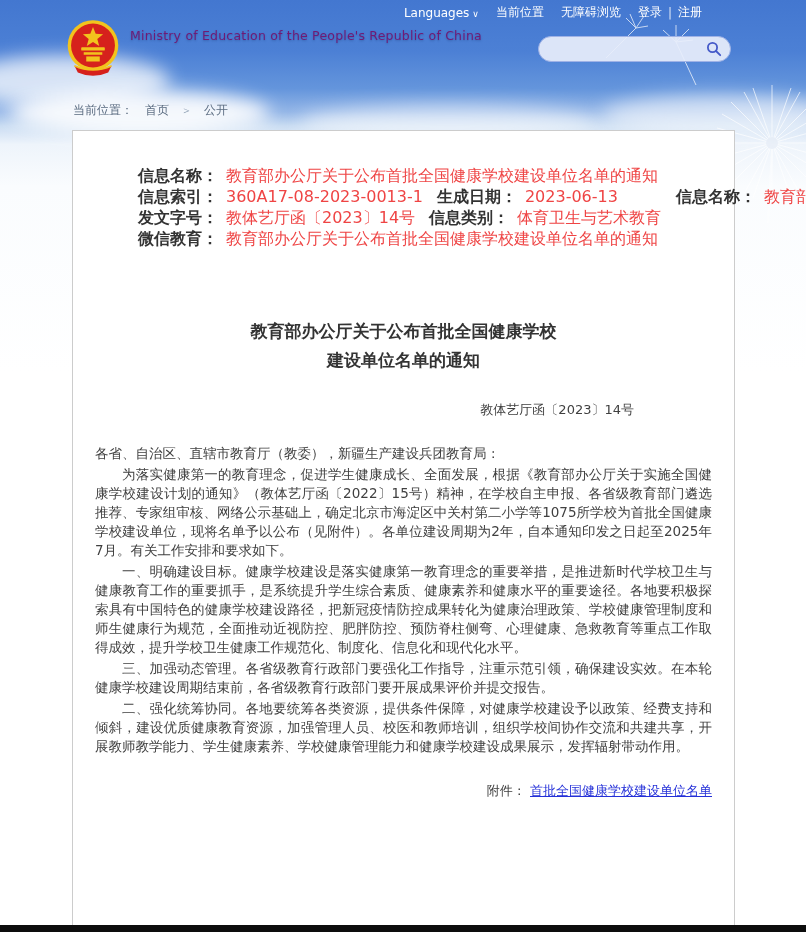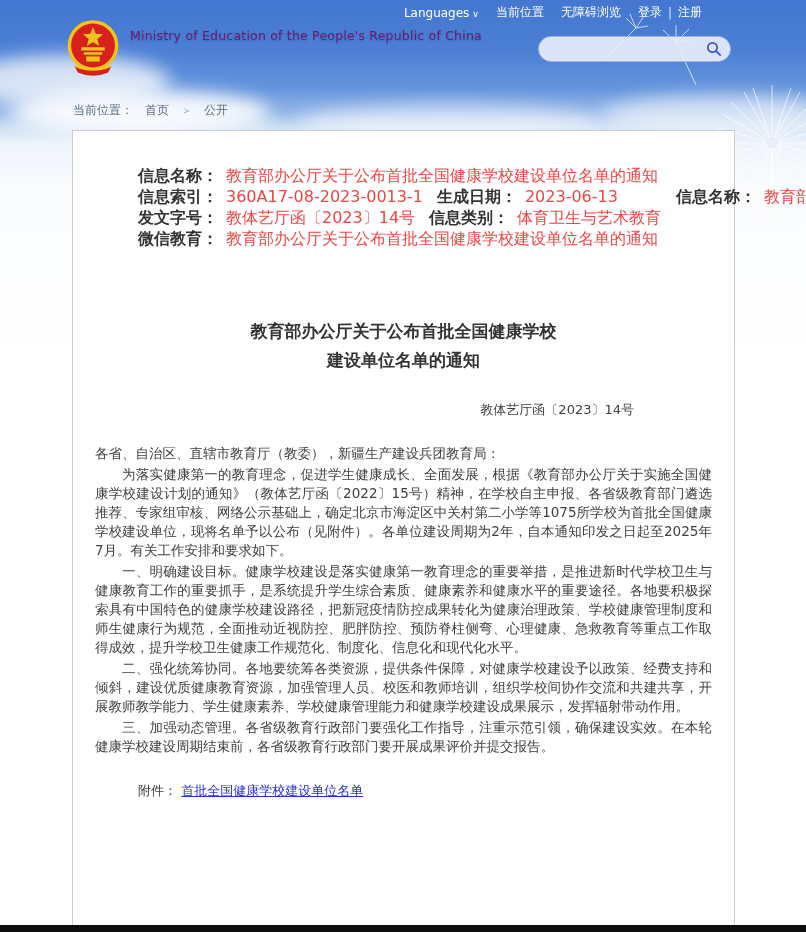--- a/index.html
+++ b/index.html
@@ -95,21 +95,21 @@
     margin-top:68px; text-align:center; font-size:17px; font-weight:bold;
     color:#333; line-height:29px;
   }
   .doc-number { margin-top:26px; text-align:right; padding-right:78px;
                 font-size:13px; color:#404040; }
   .salutation { margin-top:26px; font-size:13.5px; color:#404040; }
   .doc-paragraph {
     font-size:13.5px; line-height:19px; color:#404040;
     text-indent:2em; text-align:justify; margin-top:2px;
   }
-  .attachment { margin-top:26px; margin-left:43px; font-size:13px; color:#404040; }
+  .attachment { margin-top:26px; margin-left:43px; font-size:13px; color:#404040;text-align:right; }
   .attachment a { color:#2430d8; text-decoration:underline; cursor:pointer; }
 
   
   .footer-bar { position:absolute; left:0; bottom:0; width:806px; height:7px;
                 background:#0d0d0d; z-index:6; }
 </style>
 </head>
 <body>
 
 <div class="sky"></div>
@@ -244,22 +244,22 @@
     <div>教育部办公厅关于公布首批全国健康学校</div>
     <div>建设单位名单的通知</div>
   </h1>
 
   <div class="doc-number">教体艺厅函〔2023〕14号</div>
 
   <div class="salutation">各省、自治区、直辖市教育厅（教委），新疆生产建设兵团教育局：</div>
 
   <p class="doc-paragraph">为落实健康第一的教育理念，促进学生健康成长、全面发展，根据《教育部办公厅关于实施全国健康学校建设计划的通知》（教体艺厅函〔2022〕15号）精神，在学校自主申报、各省级教育部门遴选推荐、专家组审核、网络公示基础上，确定北京市海淀区中关村第二小学等1075所学校为首批全国健康学校建设单位，现将名单予以公布（见附件）。各单位建设周期为2年，自本通知印发之日起至2025年7月。有关工作安排和要求如下。</p>
   <p class="doc-paragraph">一、明确建设目标。健康学校建设是落实健康第一教育理念的重要举措，是推进新时代学校卫生与健康教育工作的重要抓手，是系统提升学生综合素质、健康素养和健康水平的重要途径。各地要积极探索具有中国特色的健康学校建设路径，把新冠疫情防控成果转化为健康治理政策、学校健康管理制度和师生健康行为规范，全面推动近视防控、肥胖防控、预防脊柱侧弯、心理健康、急救教育等重点工作取得成效，提升学校卫生健康工作规范化、制度化、信息化和现代化水平。</p>
+  <p class="doc-paragraph">三、加强动态管理。各省级教育行政部门要强化工作指导，注重示范引领，确保建设实效。在本轮健康学校建设周期结束前，各省级教育行政部门要开展成果评价并提交报告。</p>
   <p class="doc-paragraph">二、强化统筹协同。各地要统筹各类资源，提供条件保障，对健康学校建设予以政策、经费支持和倾斜，建设优质健康教育资源，加强管理人员、校医和教师培训，组织学校间协作交流和共建共享，开展教师教学能力、学生健康素养、学校健康管理能力和健康学校建设成果展示，发挥辐射带动作用。</p>
-  <p class="doc-paragraph">三、加强动态管理。各省级教育行政部门要强化工作指导，注重示范引领，确保建设实效。在本轮健康学校建设周期结束前，各省级教育行政部门要开展成果评价并提交报告。</p>
 
   <div class="attachment">
     <span>附件：</span>
     <a>首批全国健康学校建设单位名单</a>
   </div>
 
 </div>
 
 <div class="footer-bar"></div>
 

